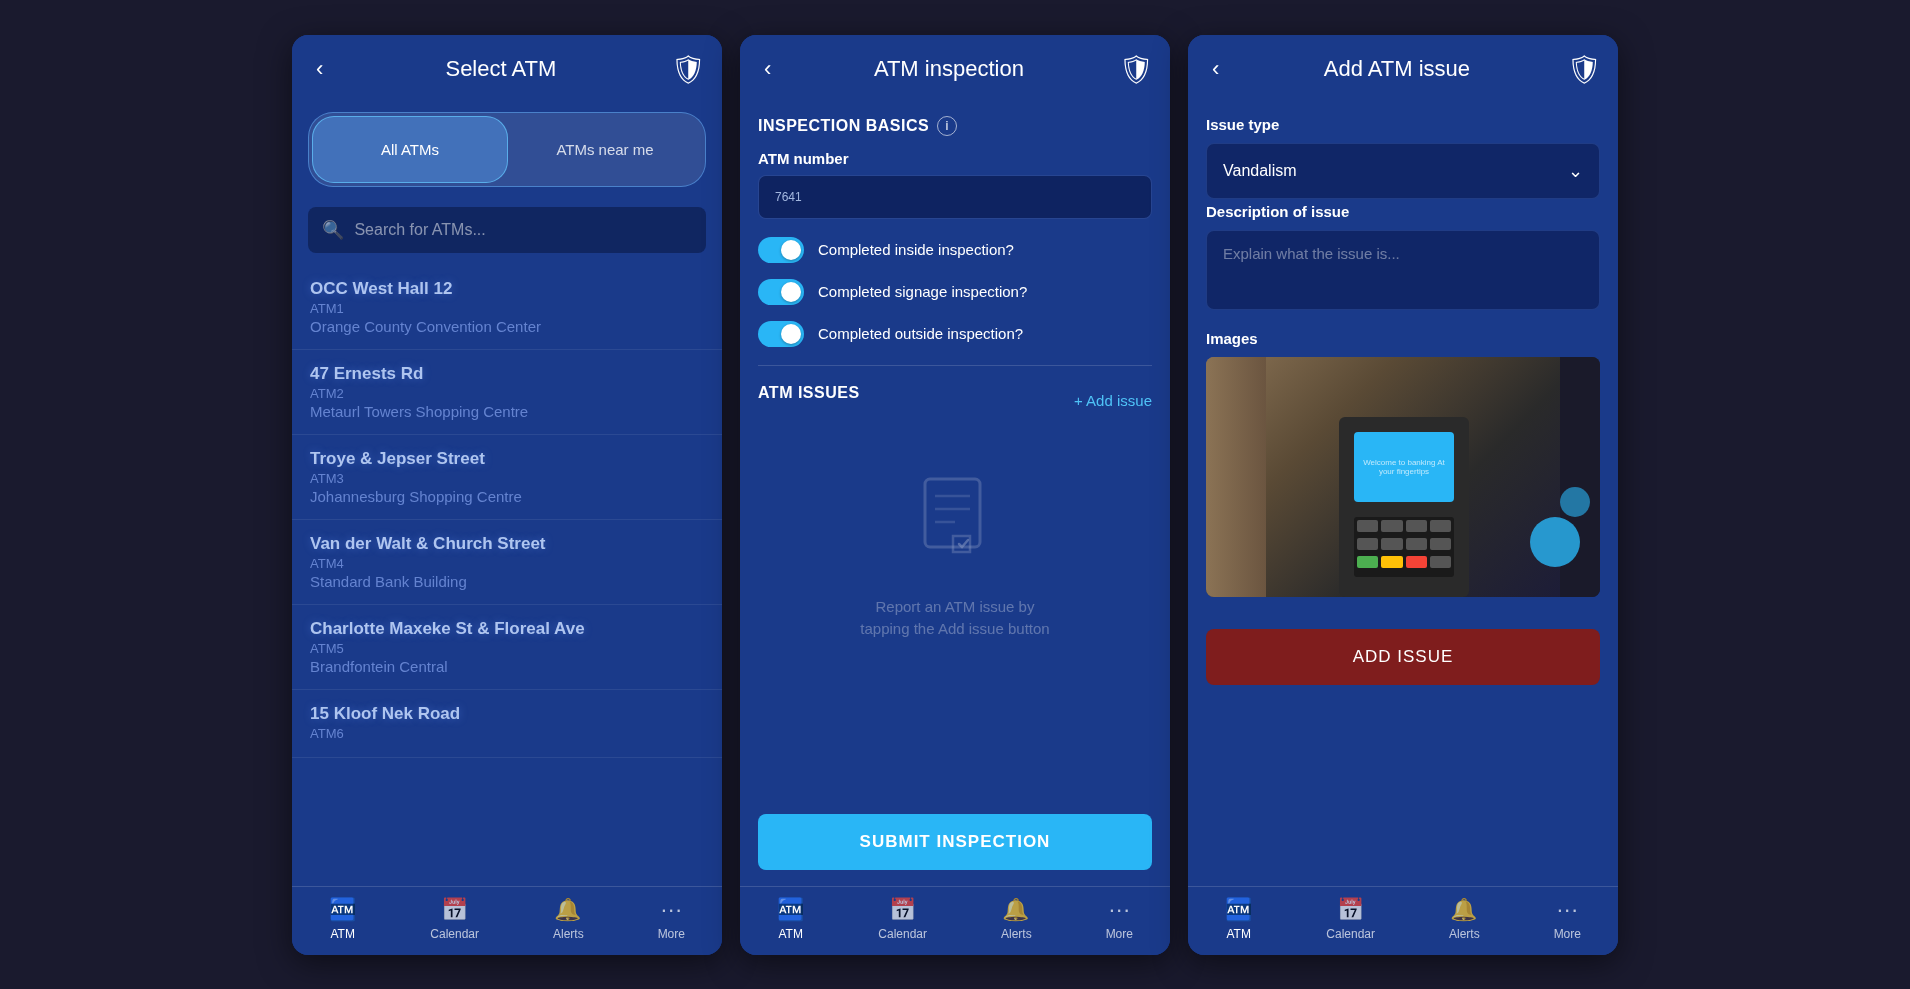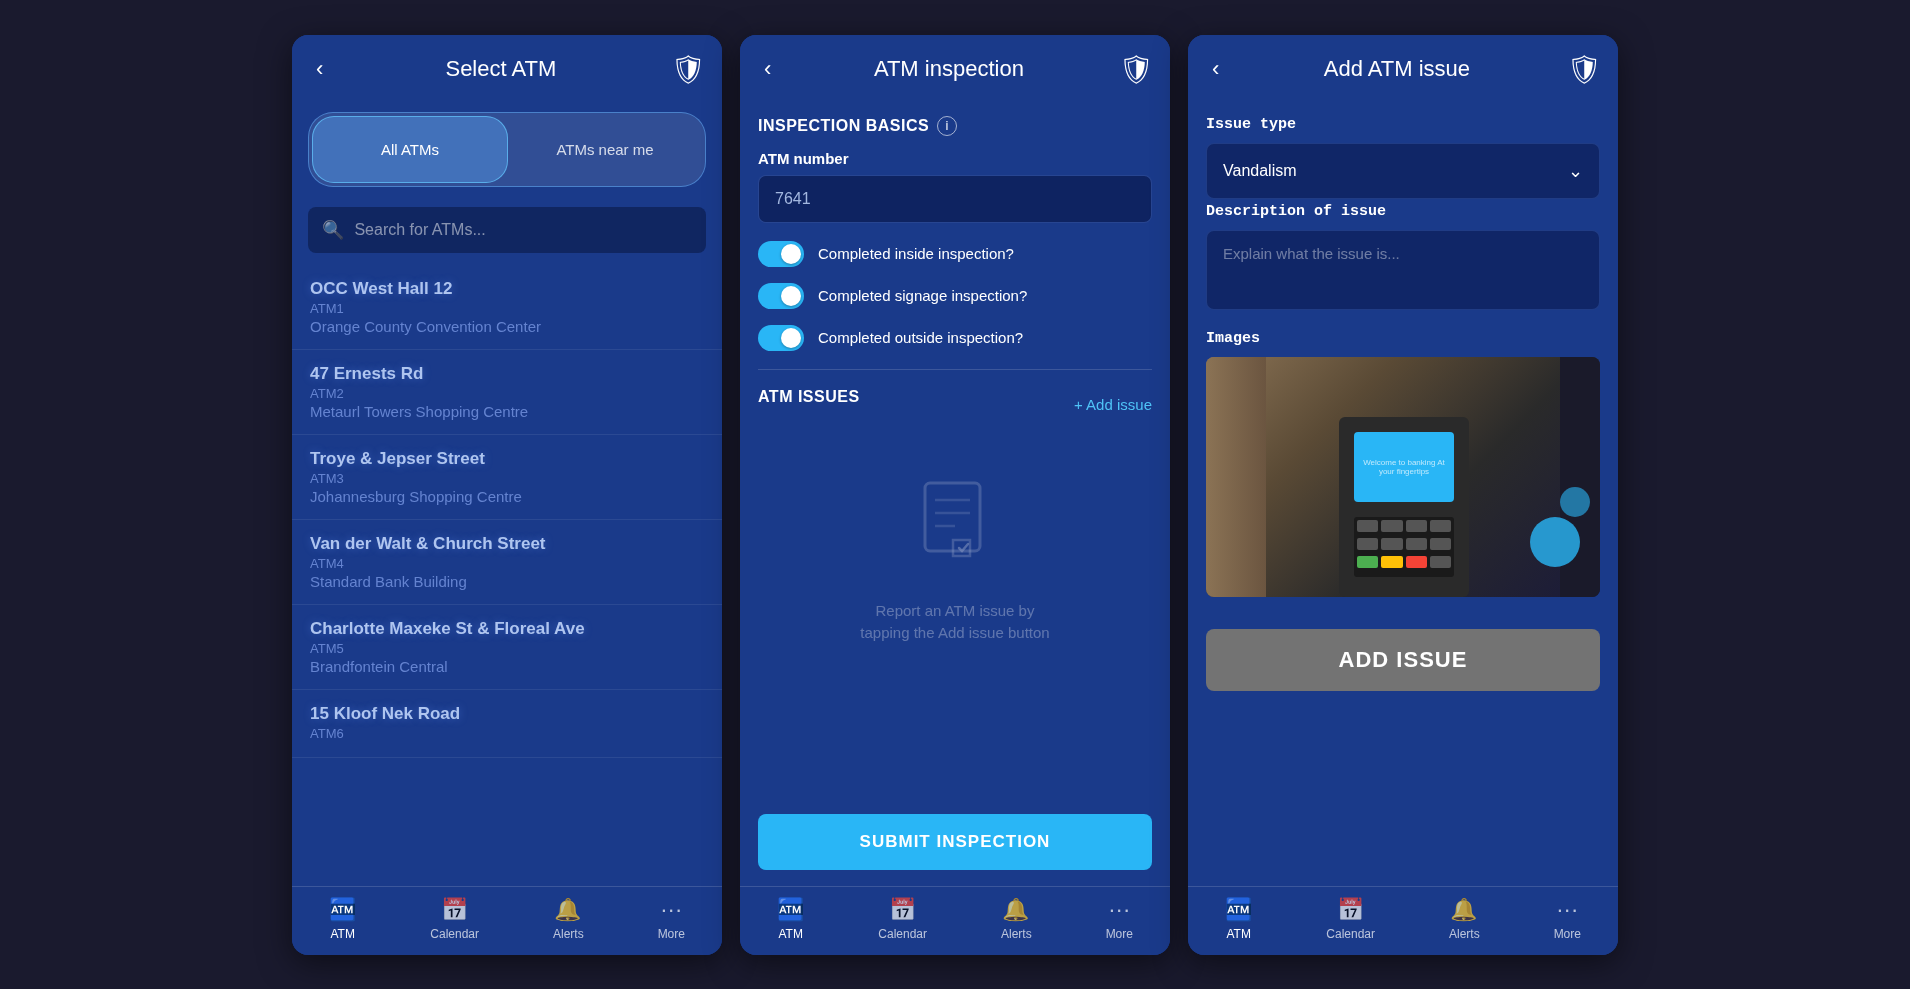--- a/index.html
+++ b/index.html
@@ -168,21 +168,21 @@
       font-size: 12px;
       color: rgba(255,255,255,0.7);
     }
 
     .field-label { color: #fff; font-size: 15px; font-weight: 600; margin-bottom: 8px; }
     .atm-number-field {
       background: rgba(10,25,80,0.7);
       border-radius: 8px;
       padding: 14px 16px;
       color: rgba(200,220,255,0.8);
-      font-size: 16px;
+      font-size: 12px;
       margin-bottom: 18px;
       border: 1px solid rgba(100,150,255,0.3);
     }
 
     .toggle-row {
       display: flex;
       align-items: center;
       gap: 14px;
       margin-bottom: 16px;
     }
@@ -246,21 +246,21 @@
       padding: 18px;
       border: none;
       border-radius: 8px;
       width: calc(100% - 36px);
       cursor: pointer;
       text-align: center;
     }
 
     
     .issue-content { padding: 16px 18px; }
-    .issue-field-label { color: #fff; font-size: 15px; font-weight: 700; margin-bottom: 10px; font-family: Liberation Mono, monospace; }
+    .issue-field-label { color: #fff; font-size: 15px; font-weight: 700; margin-bottom: 10px; }
 
     .dropdown-field {
       background: rgba(10,25,80,0.6);
       border-radius: 8px;
       padding: 16px 16px;
       display: flex;
       justify-content: space-between;
       align-items: center;
       margin-bottom: 4px;
       cursor: pointer;
@@ -389,24 +389,24 @@
       position: absolute;
       right: 0;
       top: 0;
       width: 40px;
       height: 100%;
       background: #1a1a2a;
     }
 
     .add-issue-submit {
       margin: 16px 0 8px;
-      background: #737373;
+      background: #7f1d1d;
       color: #fff;
-      font-size: 22px;
-      font-weight: 700;
+      font-size: 17px;
+      font-weight: 400;
       letter-spacing: 1px;
       padding: 18px;
       border: none;
       border-radius: 8px;
       width: 100%;
       cursor: pointer;
       text-align: center;
     }
   </style>
 </head>

